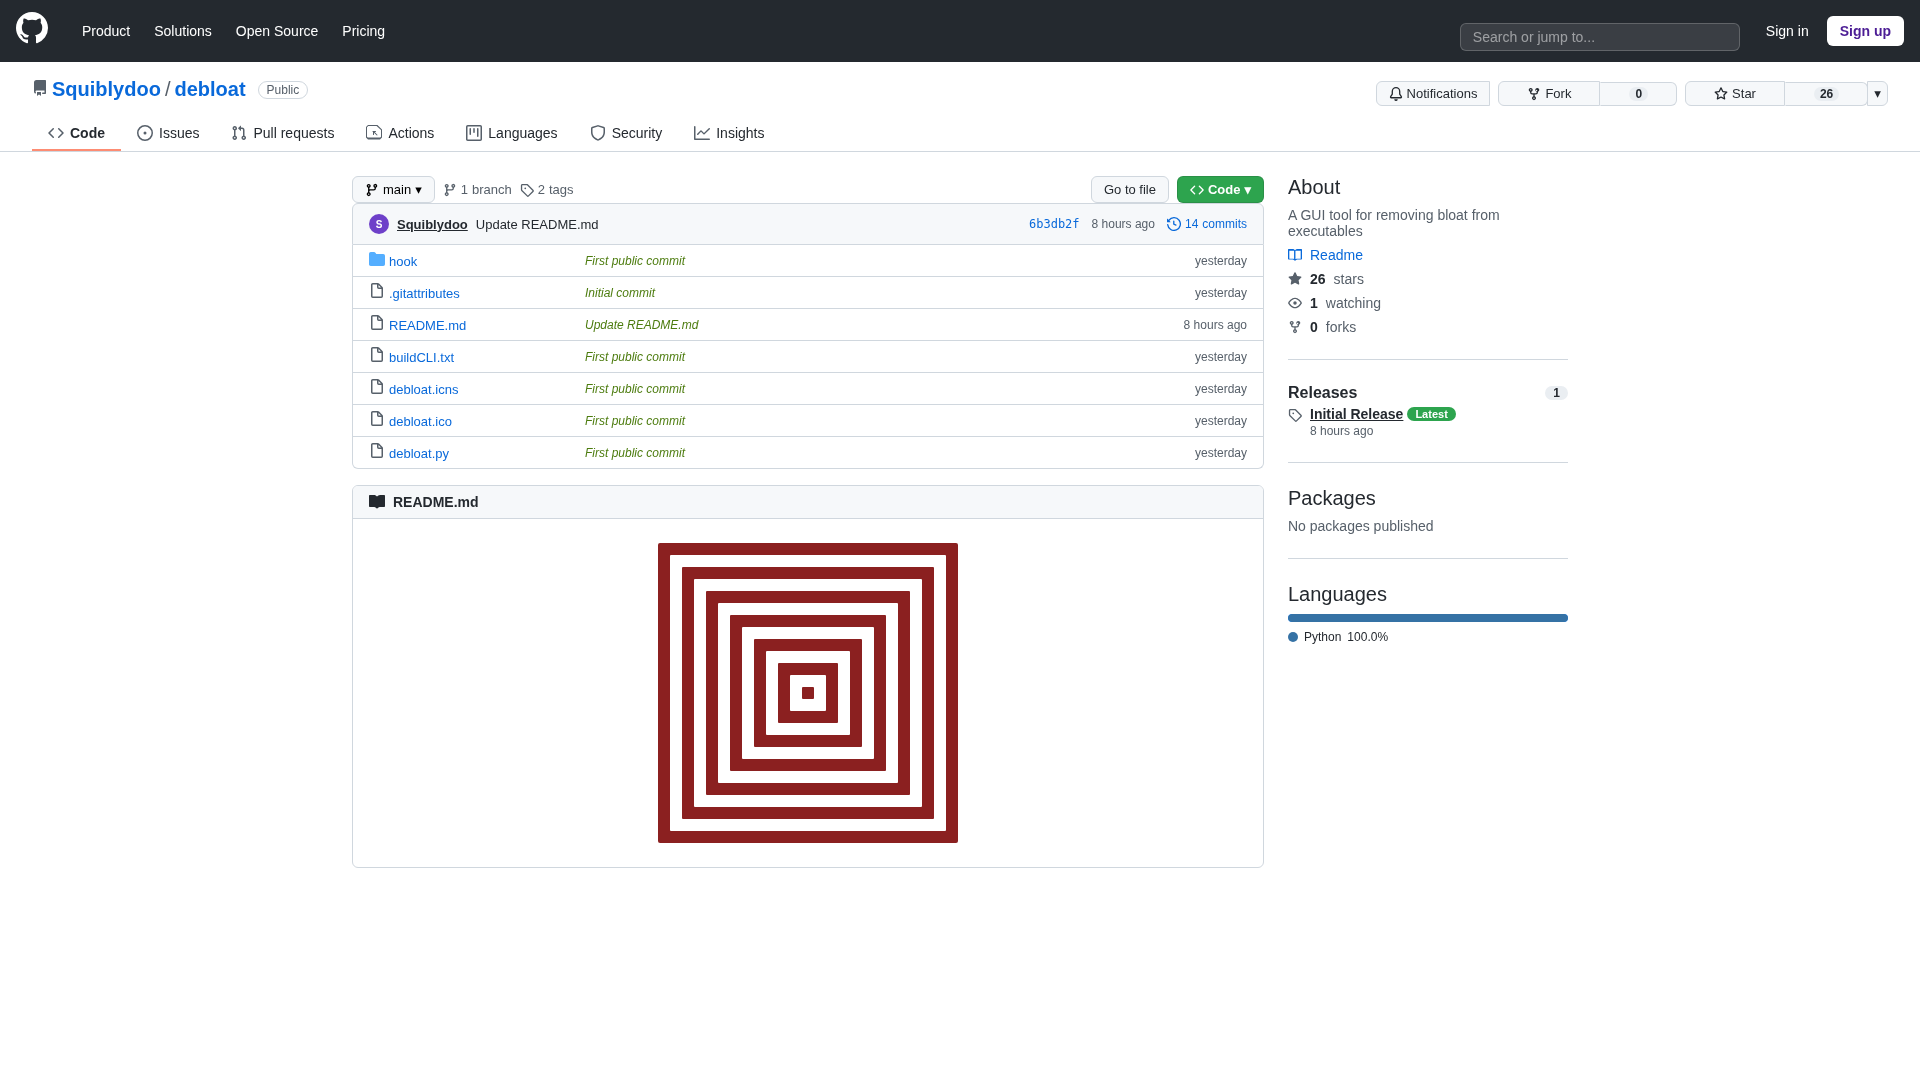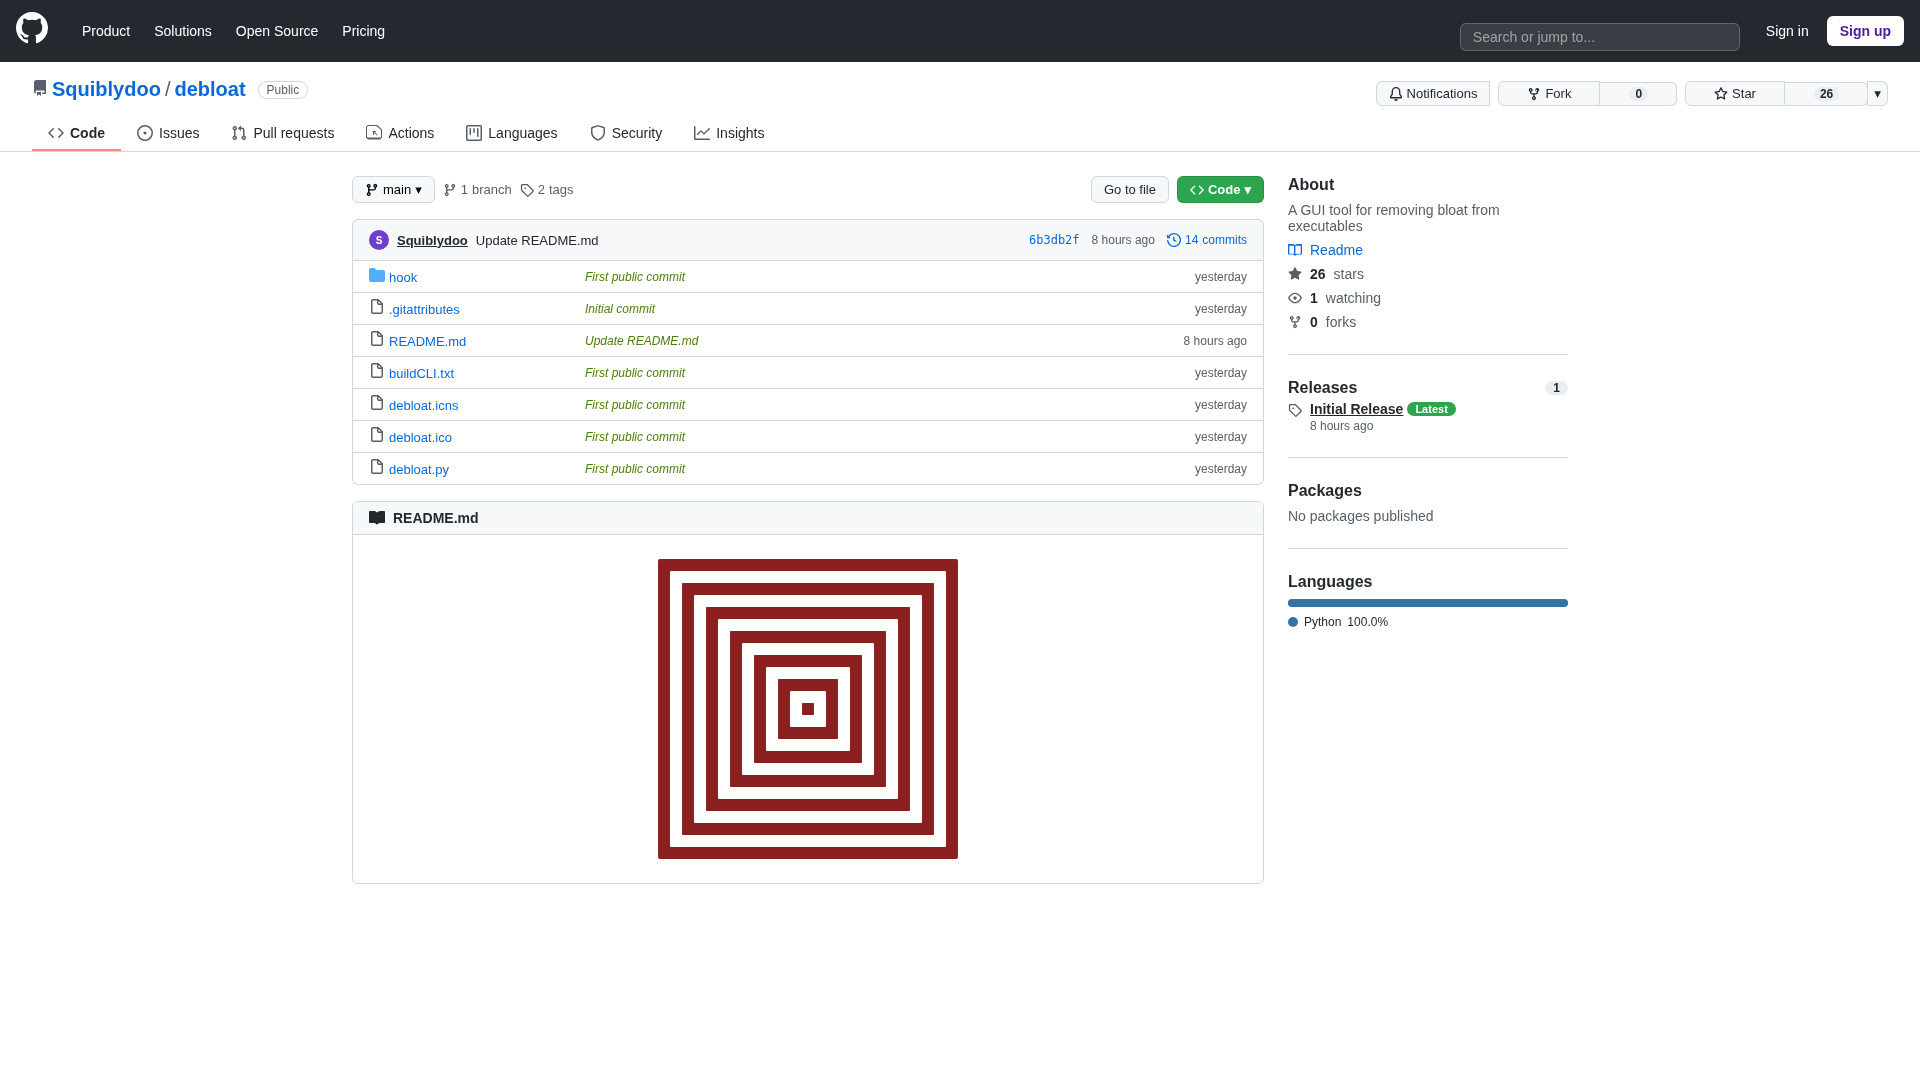--- a/index.html
+++ b/index.html
@@ -154,21 +154,21 @@
       gap: 24px;
     }
     .main-content { flex: 1; min-width: 0; }
     .sidebar { width: 280px; flex-shrink: 0; }
 
     
     .branch-bar {
       display: flex;
       align-items: flex-start;
       justify-content: space-between;
-      margin-bottom: 16px;
+      margin-bottom: 0;
     }
     .branch-left { display: flex; gap: 8px; align-items: center; }
     .branch-btn {
       display: flex;
       align-items: center;
       gap: 4px;
       border: 1px solid #d0d7de;
       background: #f6f8fa;
       border-radius: 6px;
       padding: 5px 12px;
@@ -279,21 +279,21 @@
     }
     .readme-content { padding: 24px; }
 
     
     .sidebar-section {
       margin-bottom: 24px;
       padding-bottom: 24px;
       border-bottom: 1px solid #d0d7de;
     }
     .sidebar-section:last-child { border-bottom: none; }
-    .sidebar-title { font-size: 16px; font-weight: 700; margin-bottom: 8px; }
+    .sidebar-title { font-size: 20px; font-weight: 400; margin-bottom: 8px; }
     .sidebar-desc { font-size: 14px; color: #57606a; }
     .sidebar-link {
       display: flex;
       align-items: center;
       gap: 8px;
       color: #0969da;
       text-decoration: none;
       font-size: 14px;
       margin-top: 8px;
     }

